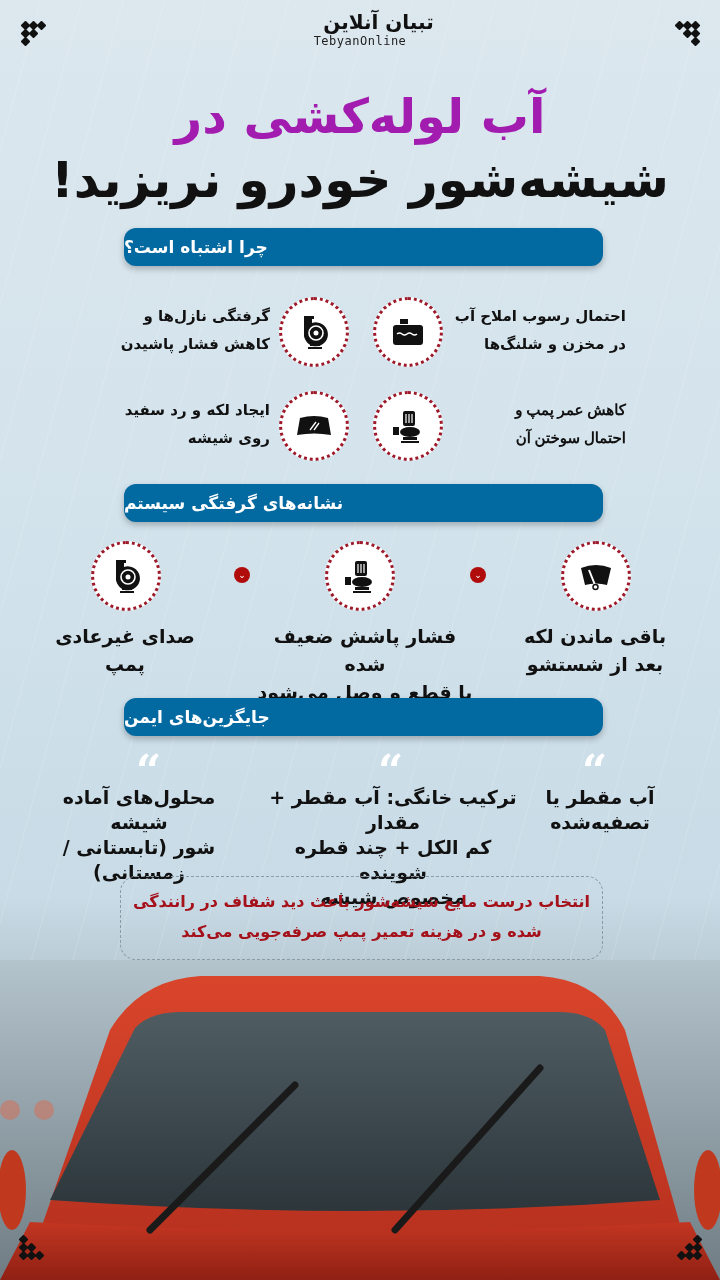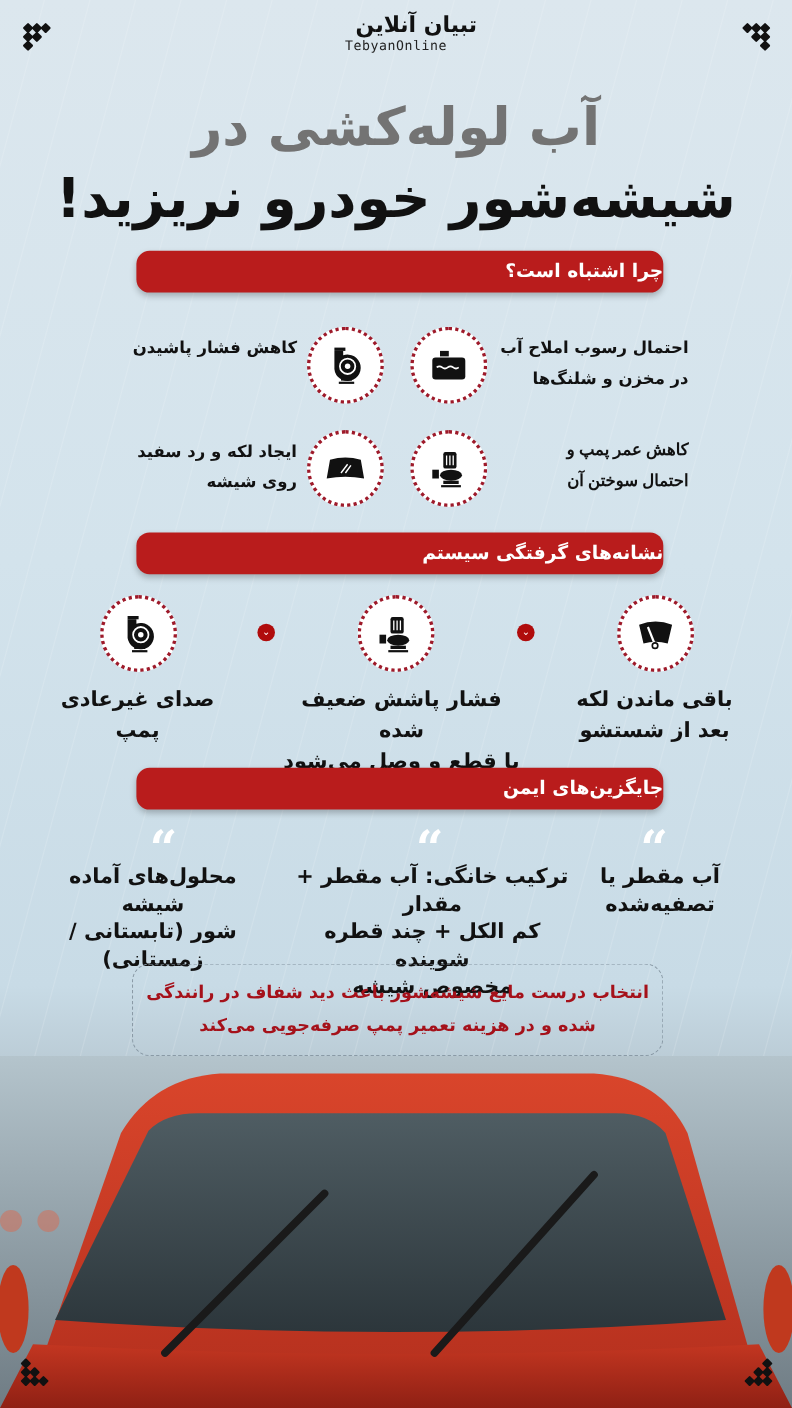--- a/index.html
+++ b/index.html
@@ -15,26 +15,26 @@
     position: absolute; inset: 0; pointer-events: none;
     background-image: repeating-linear-gradient(105deg, rgba(255,255,255,0) 0px, rgba(255,255,255,0) 38px, rgba(255,255,255,0.25) 39px, rgba(255,255,255,0) 40px);
     opacity: 0.6;
   }
   .corner-mark { position: absolute; width: 26px; height: 26px; }
   .corner-mark i { position: absolute; width: 7px; height: 7px; background: #111; transform: rotate(45deg); border-radius: 1px; }
   .logo { position: absolute; top: 10px; left: 0; right: 0; text-align: center; direction: rtl; }
   .logo .fa { font-family: "DejaVu Sans", sans-serif; font-weight: bold; font-size: 20px; color: #111; line-height: 24px; margin-left: 37px; }
   .logo .en { direction: ltr; font-family: "DejaVu Sans Mono", monospace; font-size: 12px; color: #222; letter-spacing: 0.5px; }
   .title { position: absolute; top: 84px; left: 0; right: 0; text-align: center; font-family: "DejaVu Sans", sans-serif; font-weight: bold; line-height: 64px; }
-  .title .l1 { color: #737373; font-size: 48px; }
+  .title .l1 { color: #a21caf; font-size: 48px; }
   .title .l2 { color: #111; font-size: 50px; }
   .section-bar {
     position: absolute; left: 124px; width: 479px; height: 38px;
-    background: #b91c1c; border-radius: 12px; color: #fff;
-    font-weight: bold; font-size: 17px; text-align: right; line-height: 38px;
+    background: #0369a1; border-radius: 12px; color: #fff;
+    font-weight: bold; font-size: 17px; text-align: left; line-height: 38px;
     box-shadow: 0 3px 6px rgba(0,0,0,0.25);
   }
   .icon-circle {
     position: absolute; width: 70px; height: 70px; border-radius: 50%;
     background: #fff; border: 3px dotted #9e1a2a;
     display: flex; align-items: center; justify-content: center;
   }
   .icon-circle svg { width: 36px; height: 36px; }
   .item-text {
     position: absolute; font-weight: bold; font-size: 15px; line-height: 28px; color: #111; white-space: nowrap;
@@ -105,20 +105,21 @@
   <svg viewBox="0 0 36 36">
       <rect x="8" y="2" width="10" height="3" fill="#111"></rect>
       <path d="M8 5 h8 v4 a12 12 0 1 1 -8 10 z" fill="#111"></path>
       <circle cx="20" cy="19" r="7" fill="none" stroke="#fff" stroke-width="1.6"></circle>
       <circle cx="20" cy="19" r="2.5" fill="#fff"></circle>
       <rect x="14" y="29" width="10" height="3" fill="#111"></rect>
       <rect x="12" y="33" width="14" height="2" fill="#111"></rect>
     </svg>
 </div>
 <div class="item-text" style="right:450px;top:302px;text-align:right;">
+  <div>گرفتگی نازل‌ها و</div>
     <div>کاهش فشار پاشیدن</div>
 </div>
 
 <div class="icon-circle" style="left:373px;top:391px;">
   <svg viewBox="0 0 36 36">
       <rect x="13" y="3" width="12" height="15" rx="2" fill="#111"></rect>
       <path d="M16 6 v9 M19 6 v9 M22 6 v9" stroke="#fff" stroke-width="1.2"></path>
       <rect x="3" y="19" width="6" height="8" fill="#111"></rect>
       <ellipse cx="20" cy="24" rx="10" ry="5" fill="#111"></ellipse>
       <rect x="13" y="29" width="14" height="3" fill="#111"></rect>

